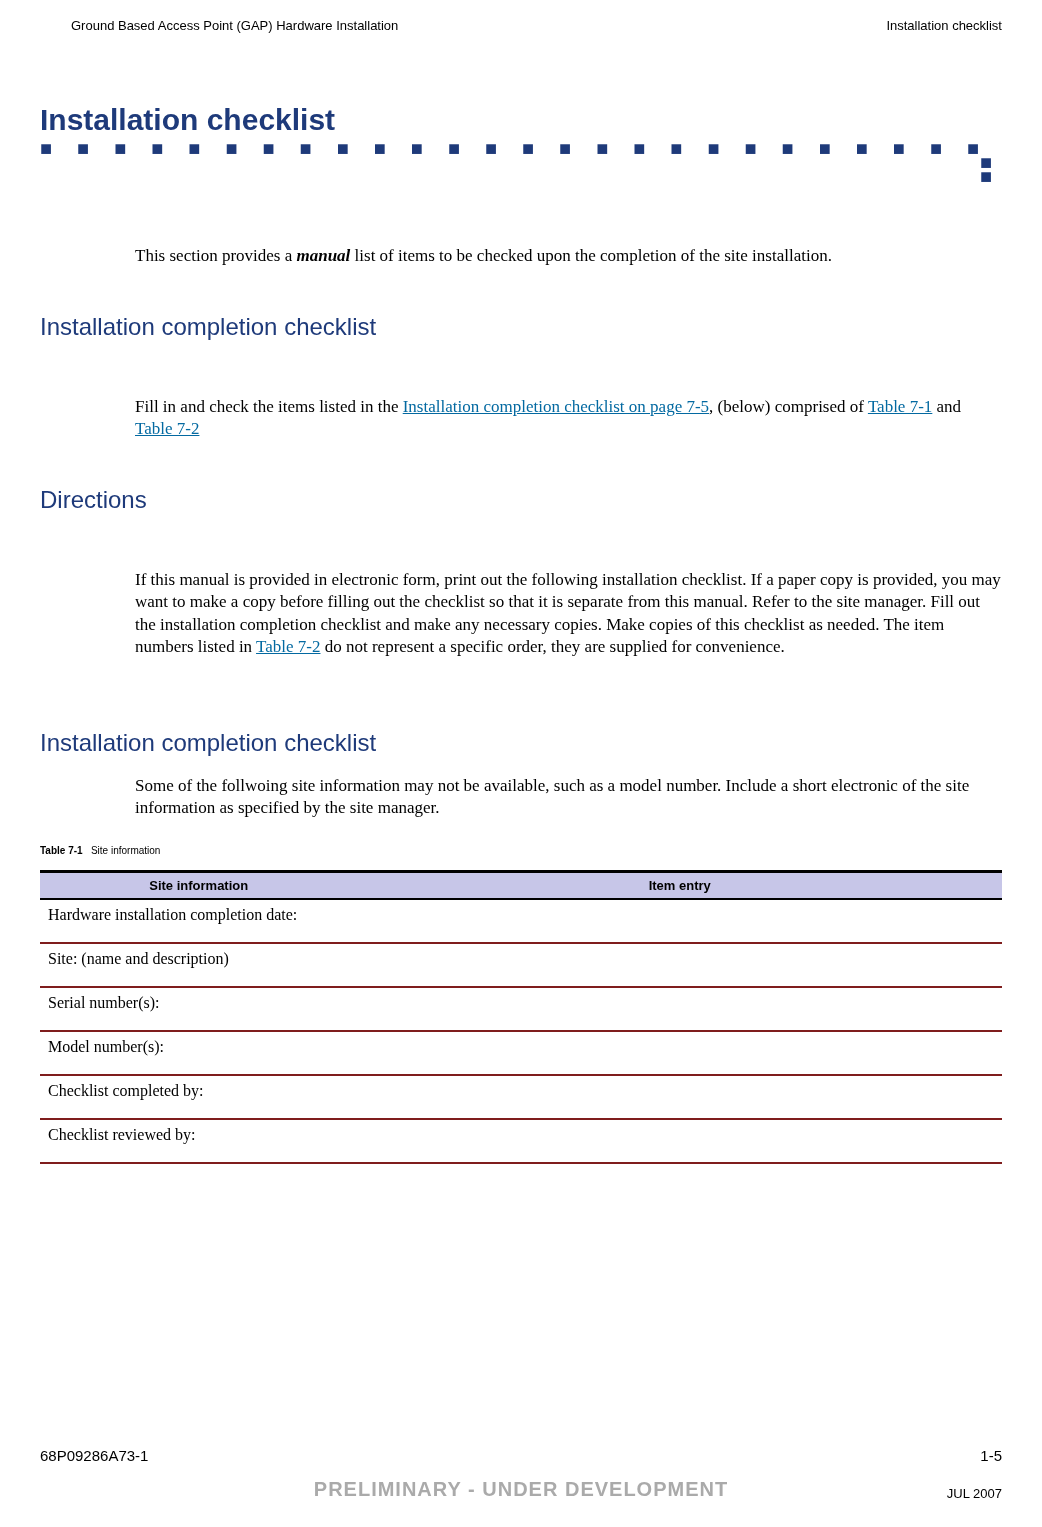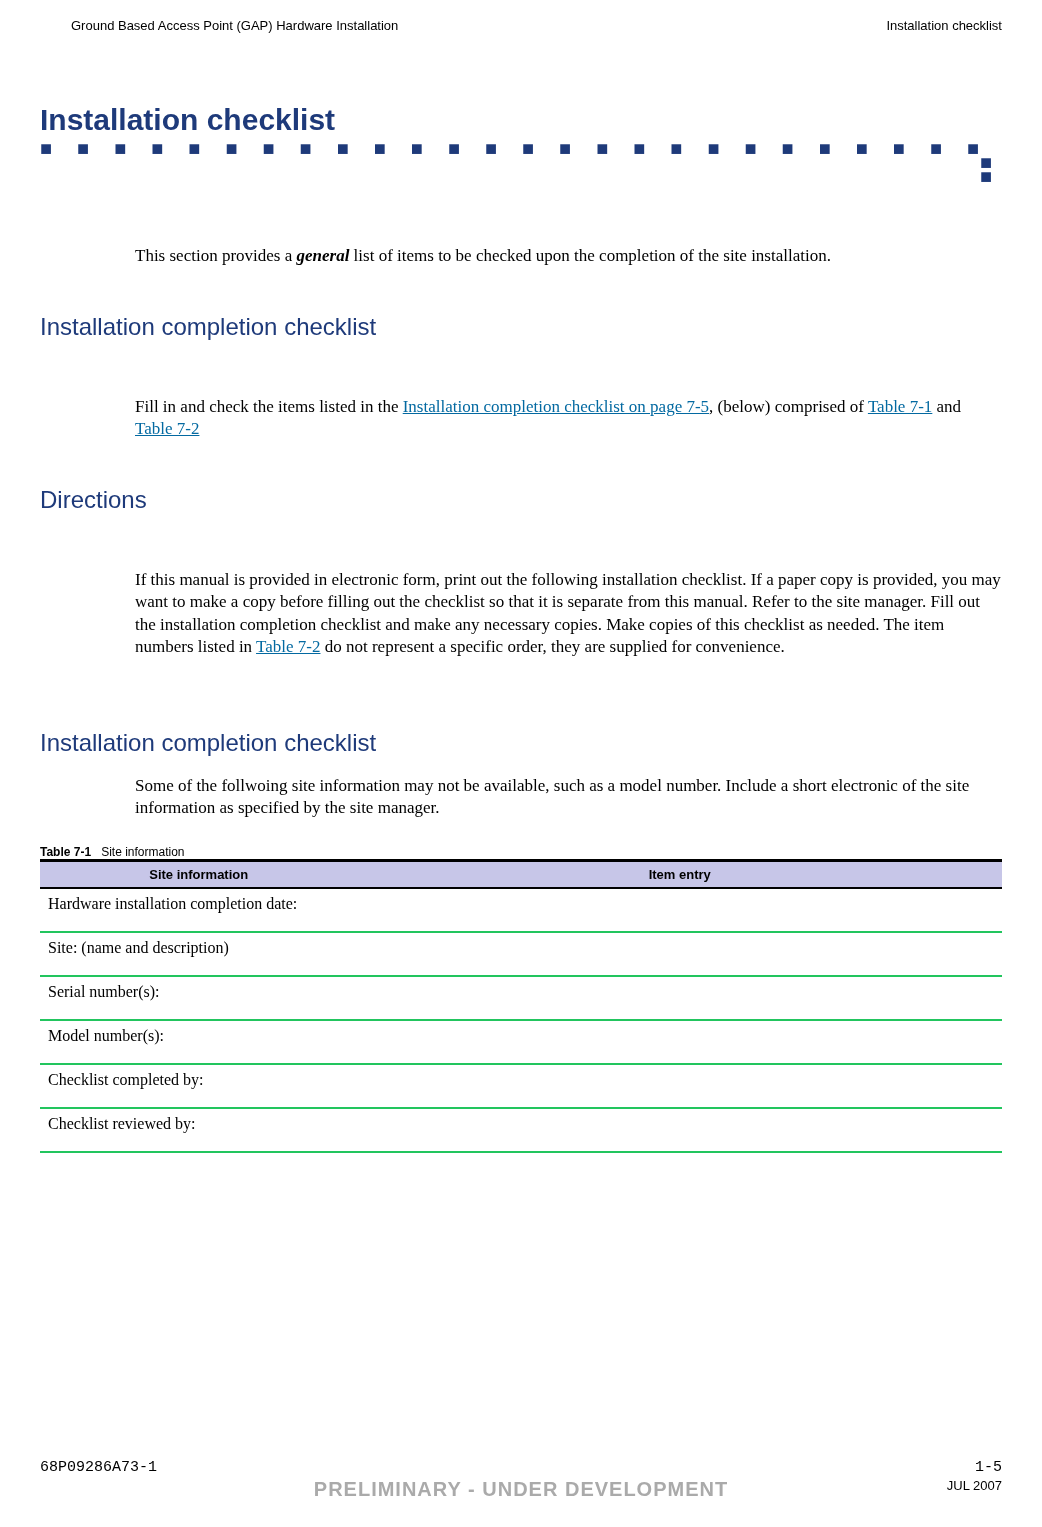--- a/index.html
+++ b/index.html
@@ -60,62 +60,62 @@
       margin-bottom: 55px;
     }
     .h2.tight { margin-bottom: 18px; }
     .para {
       font-size: 17px;
       line-height: 1.32;
     }
     .link { color: #0369a1; text-decoration: underline; }
     .table-caption {
       font-family: Verdana, Geneva, sans-serif;
-      font-size: 12px;
+      font-size: 10px;
       margin-top: 26px;
-      margin-bottom: 0;
+      margin-bottom: 14px;
     }
     .table-caption .tbl-num { font-weight: bold; }
     table.site-info {
       width: 100%;
       border-collapse: collapse;
       border-top: 3px solid #000;
     }
     table.site-info th {
       background: #c7c6e8;
       font-family: Verdana, Geneva, sans-serif;
       font-size: 13px;
       font-weight: bold;
       text-align: center;
       padding: 5px 6px;
       border-bottom: 2px solid #000;
     }
     table.site-info td {
       font-size: 16px;
       padding: 6px 8px 18px 8px;
-      border-bottom: 2px solid #22c55e;
+      border-bottom: 2px solid #7f1d1d;
       vertical-align: top;
     }
     table.site-info td.label-col { width: 33%; }
     .footer {
       position: absolute;
       left: 40px; right: 40px; bottom: 26px;
     }
     .footer-line1 {
       display: flex;
       justify-content: space-between;
-      font-family: Liberation Mono, monospace;
+      font-family: Liberation Sans, sans-serif;
       font-size: 15px;
       color: #000;
     }
     .footer-line2 {
       display: flex;
       justify-content: space-between;
-      align-items: flex-start;
-      margin-top: 2px;
+      align-items: flex-end;
+      margin-top: 14px;
     }
     .prelim {
       font-family: Verdana, Geneva, sans-serif;
       font-size: 20px;
       font-weight: bold;
       color: #aaa;
       letter-spacing: 1px;
       flex: 1;
       text-align: center;
     }
@@ -137,21 +137,21 @@
 </div>
 
 <div class="chapter-title">Installation checklist</div>
 <div class="dots-row">
   <span class="dots-line">■ ■ ■ ■ ■ ■ ■ ■ ■ ■ ■ ■ ■ ■ ■ ■ ■ ■ ■ ■ ■ ■ ■ ■ ■ ■ ■ ■ ■ ■ ■ ■ ■ ■ ■ ■ ■ ■ ■ ■ ■ ■ ■ ■ ■ ■ ■ ■ ■ ■ ■ ■ ■ ■ ■ ■</span>
   <span class="dots-line dots-tail1">■</span>
   <span class="dots-line dots-tail2">■</span>
 </div>
 
 <div class="body-block intro-para">
-  <span>This section provides a </span><span class="general-em">general</span><span> list of items to be checked upon the completion of the site installation.</span>
+  <span>This section provides a </span><span class="general-em">manual</span><span> list of items to be checked upon the completion of the site installation.</span>
 </div>
 
 <div class="h2">Installation completion checklist</div>
 
 <div class="body-block para">
   <span>Fill in and check the items listed in the </span><span class="link">Installation completion checklist on page 7-5</span><span>, (below) comprised of </span><span class="link">Table 7-1</span><span> and </span><span class="link">Table 7-2</span>
 </div>
 
 <div class="h2">Directions</div>
 

